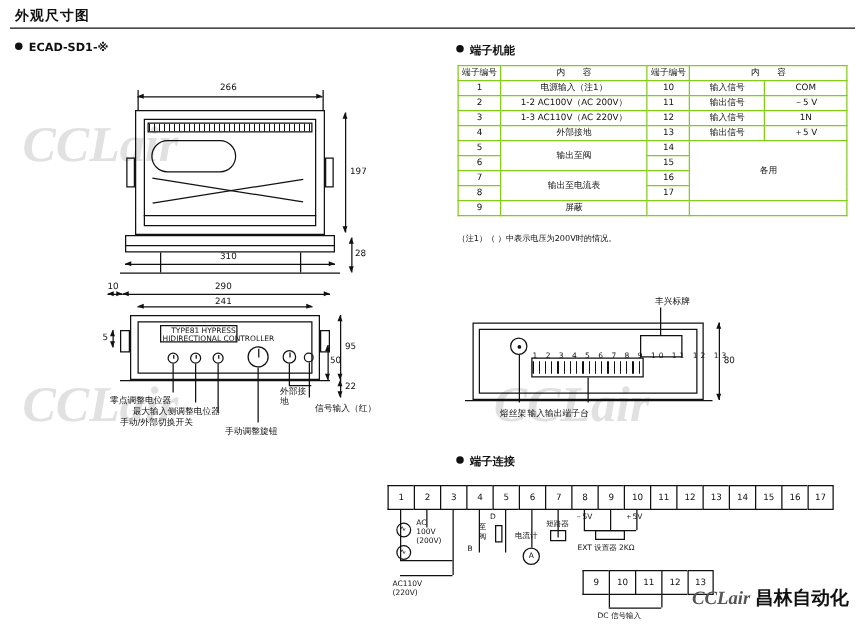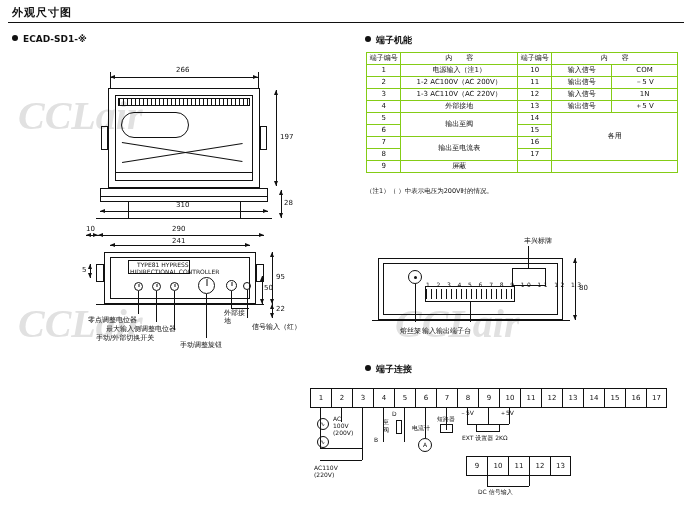--- a/index.html
+++ b/index.html
@@ -372,15 +372,19 @@
       <div class="cell" style="width:21px;">10</div>
       <div class="cell" style="width:21px;">11</div>
       <div class="cell" style="width:21px;">12</div>
       <div class="cell" style="width:21px;">13</div>
     </div>
     <div class="ln vl" style="left:487px;top:476px;height:10px;"></div>
     <div class="ln vl" style="left:529px;top:476px;height:10px;"></div>
     <div class="ln hl" style="left:487px;top:486px;width:42px;"></div>
     <div class="lbl6" style="left:478px;top:488px;">DC 信号输入</div>
 
+    <div class="brand">
+      <span class="cc">CCLair</span>
+      <span>昌林自动化</span>
+    </div>
 
   </div>
 </div>
 
 </body></html>

